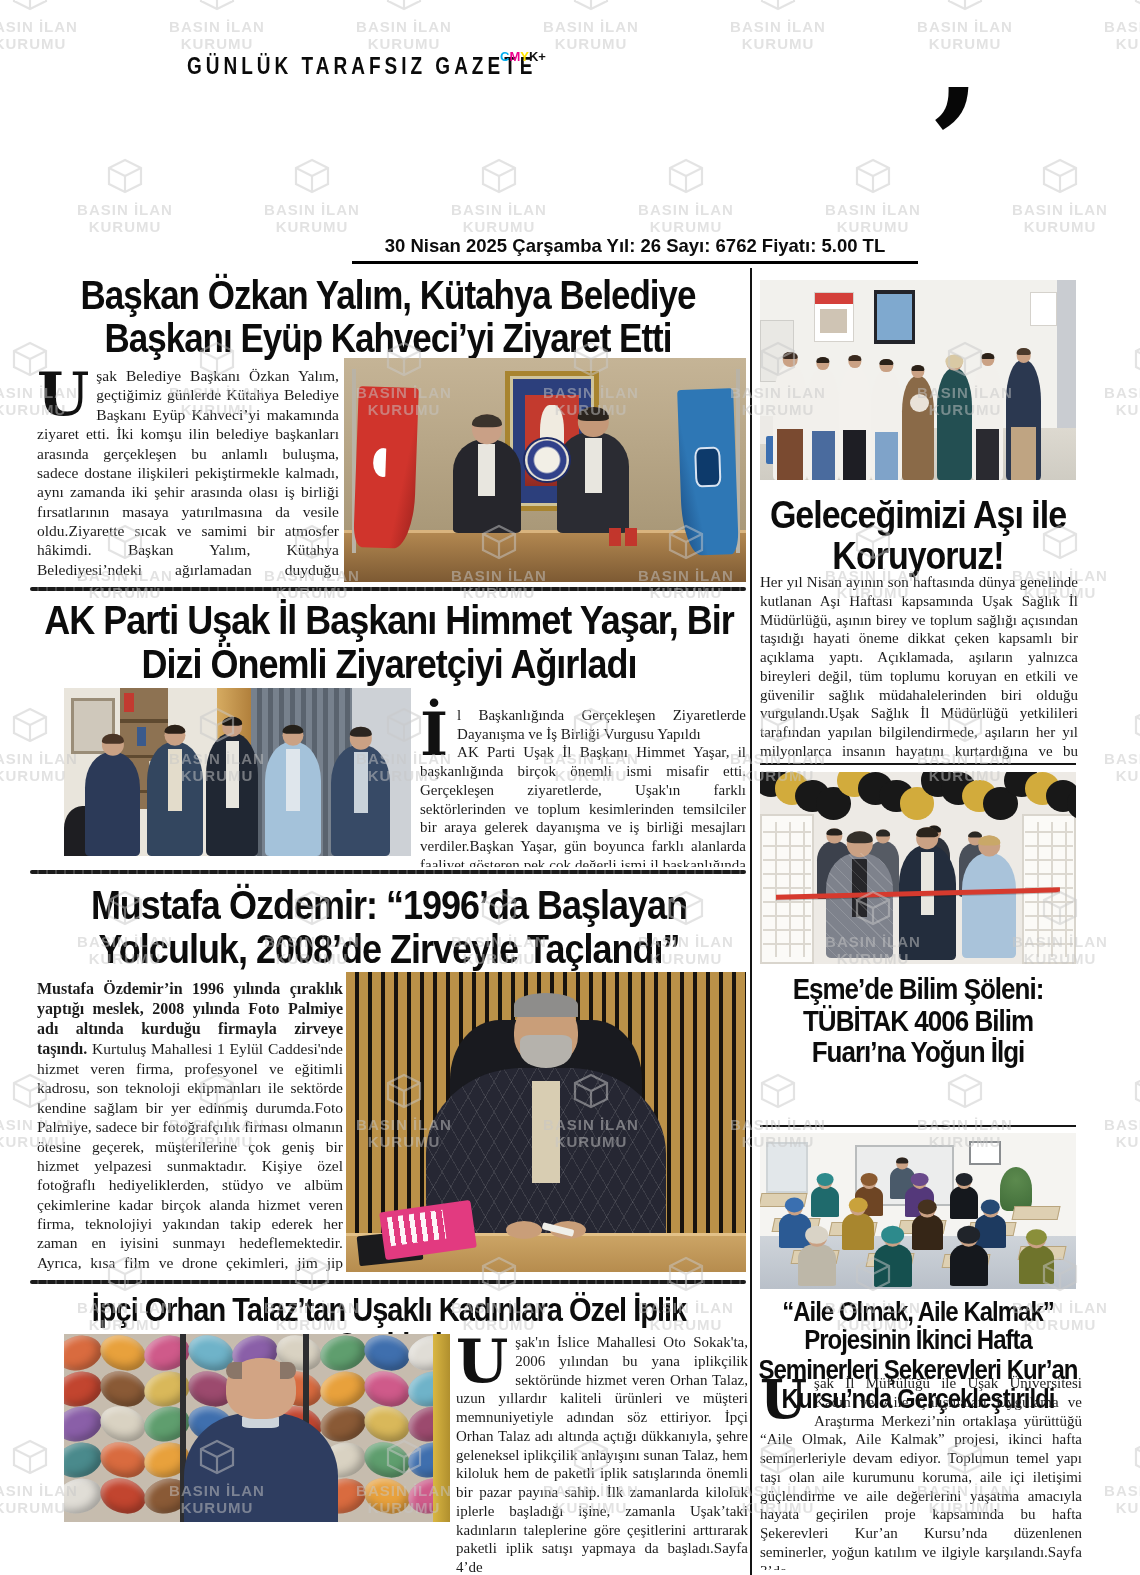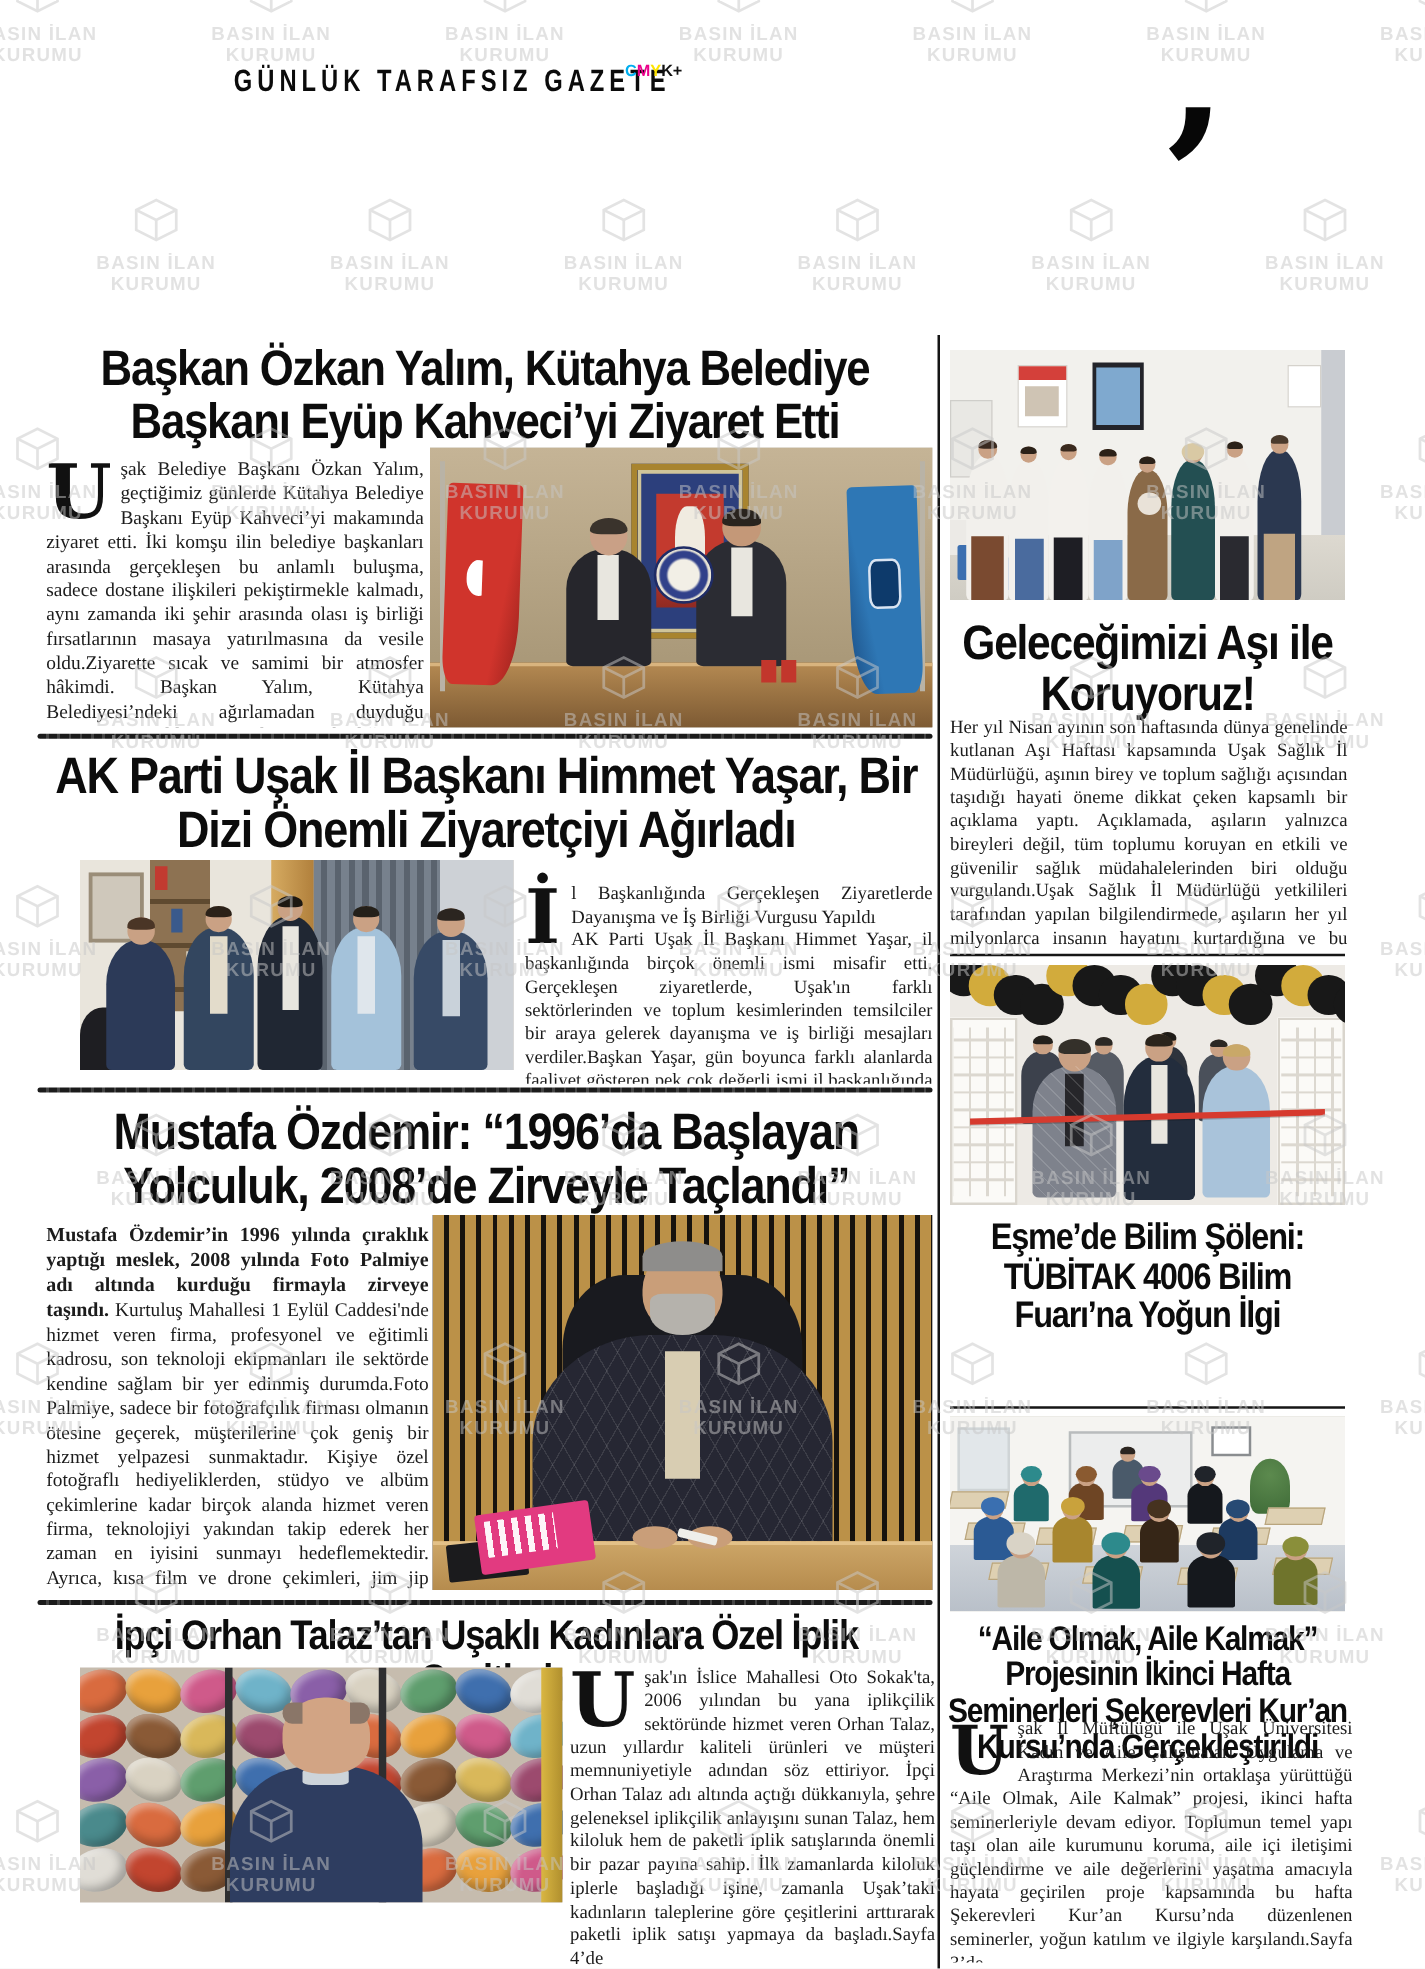--- a/index.html
+++ b/index.html
@@ -31,20 +31,21 @@
   <div class="content">
 
     <div class="abs" style="left:187px;top:52px;font-family:'Liberation Sans',sans-serif;font-weight:bold;font-size:19px;letter-spacing:4px;transform:scaleY(1.3);transform-origin:left top;color:#0b0b0b;">GÜNLÜK TARAFSIZ GAZETE</div>
 
     <div class="abs" style="left:500px;top:49px;font-family:'Liberation Sans',sans-serif;font-weight:bold;font-size:13px;">
       <span style="color:#00aeef;">C</span><span style="color:#ec008c;">M</span><span style="color:#ffe400;">Y</span><span style="color:#111;">K</span><span style="color:#111;">+</span>
     </div>
 
     <div class="abs masthead" style="left:928px;top:55px;font-size:150px;letter-spacing:0;">’</div>
 
+    <div class="abs" style="left:352px;top:235px;width:566px;text-align:center;font-family:'Liberation Sans',sans-serif;font-weight:bold;font-size:18.5px;padding-bottom:4px;border-bottom:3px solid #000;color:#0c0c0c;">30 Nisan 2025 Çarşamba Yıl: 26 Sayı: 6762 Fiyatı: 5.00 TL</div>
 
     <div class="abs" style="left:750px;top:268px;width:2px;height:1307px;background:#141414;"></div>
 
     <div class="hl" style="left:38px;top:274px;width:700px;font-size:35px;">Başkan Özkan Yalım, Kütahya Belediye Başkanı Eyüp Kahveci’yi Ziyaret Etti</div>
     <div class="bodytx" style="left:37px;top:366px;width:302px;height:216px;">
       <span class="dropcap">U</span><span>şak Belediye Başkanı Özkan Yalım, geçtiğimiz günlerde Kütahya Belediye Başkanı Eyüp Kahveci’yi makamında ziyaret etti. İki komşu ilin belediye başkanları arasında gerçekleşen bu anlamlı buluşma, sadece dostane ilişkileri pekiştirmekle kalmadı, aynı zamanda iki şehir arasında olası iş birliği fırsatlarının masaya yatırılmasına da vesile oldu.Ziyarette sıcak ve samimi bir atmosfer hâkimdi. Başkan Yalım, Kütahya Belediyesi’ndeki ağırlamadan duyduğu memnuniyeti dile getirerek, ev sahipliği için Başkan Kahveci’ye teşekkür etti. Sayfa 2’de</span>
     </div>
 
     <div class="photo" style="left:344px;top:358px;width:402px;height:224px;" id="ph1" title="meeting-plaque-photo">
         <div style="position: absolute; inset: 0px; background: linear-gradient(rgb(197, 180, 150) 0%, rgb(169, 152, 120) 78%, rgb(140, 123, 94) 100%);"></div>

